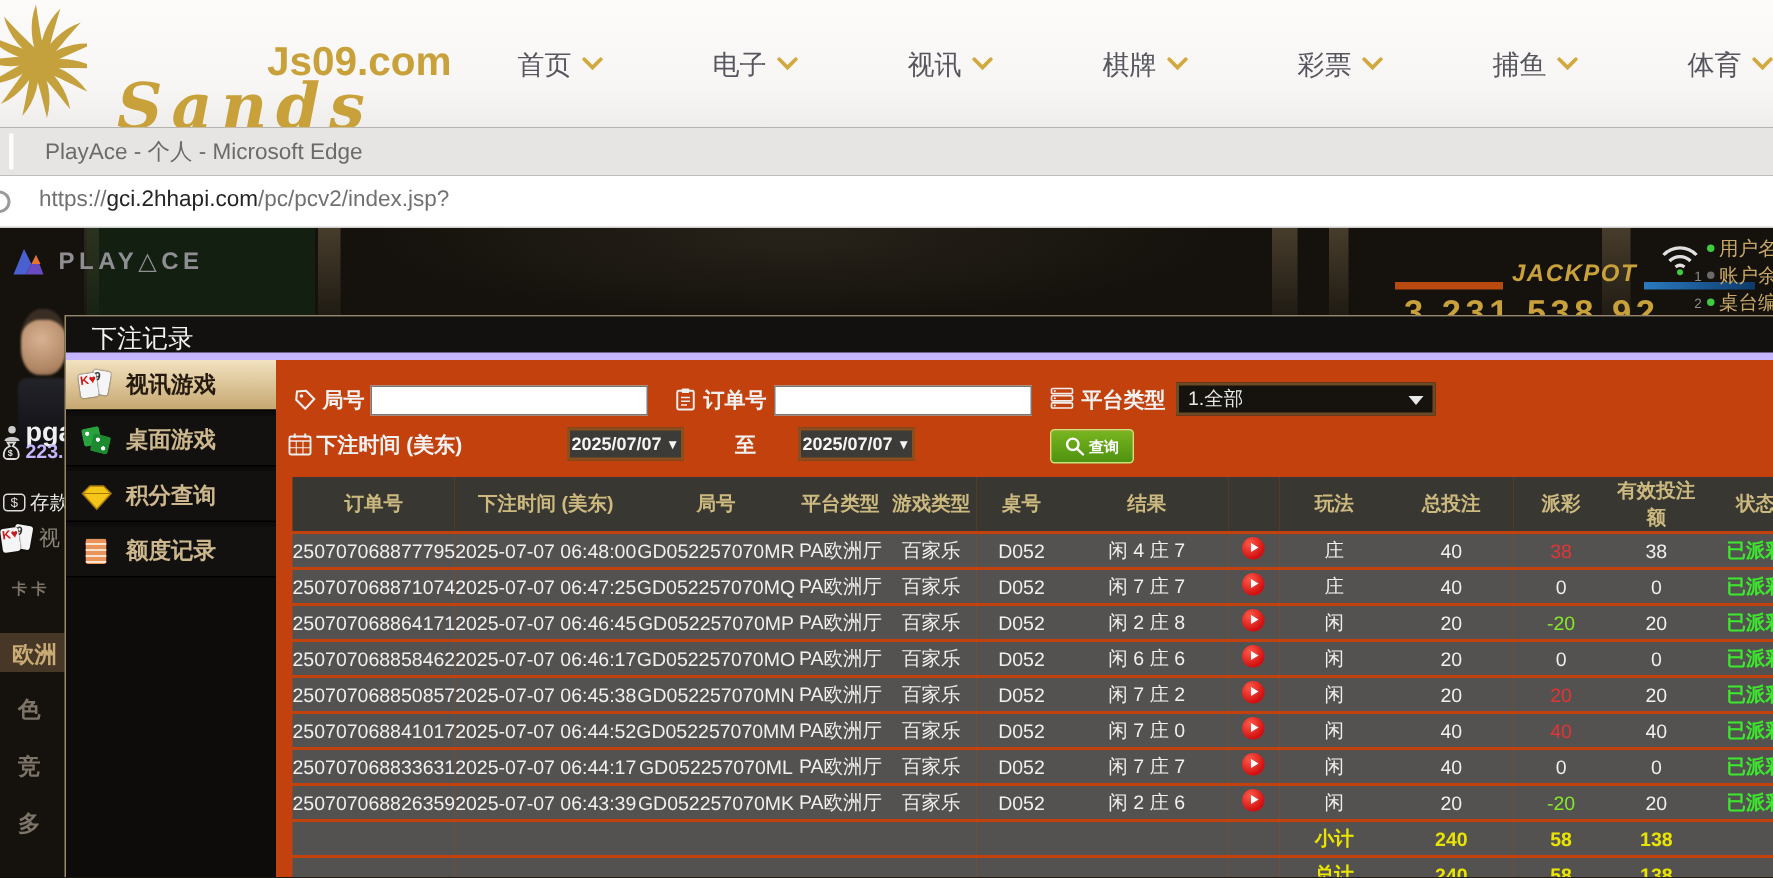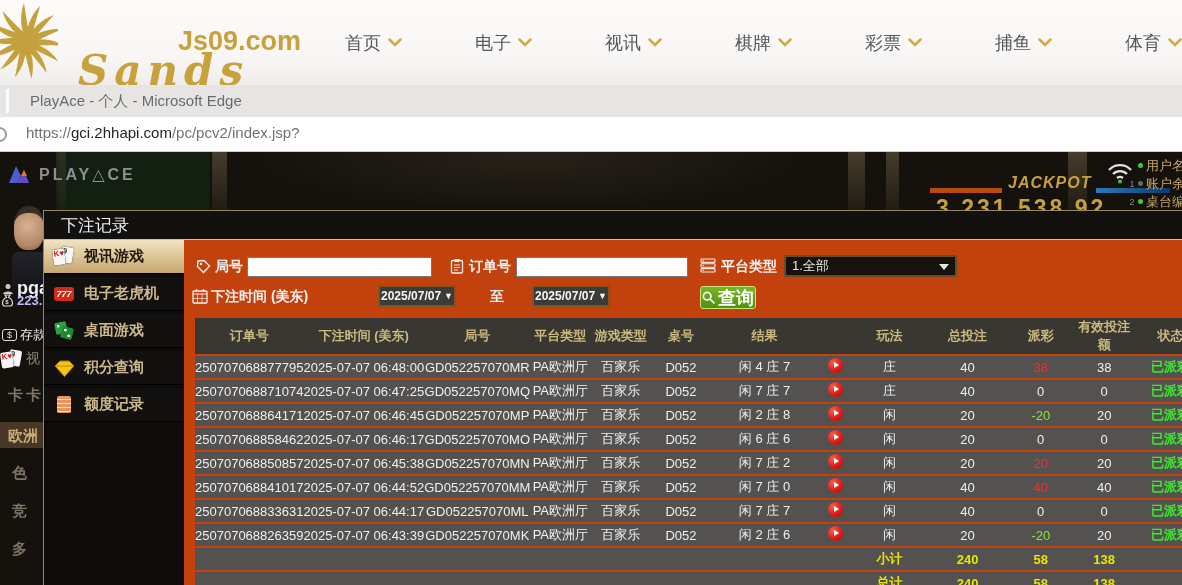--- a/index.html
+++ b/index.html
@@ -67,35 +67,35 @@
   .dealer-face { width:30px; height:44px; margin-left:2px; border-radius:45% 45% 40% 40%;
     background:radial-gradient(circle at 45% 35%,#d8b293,#b08664 70%,#7a5a42); border-top:7px solid #3a2e24; }
   .dealer-body { width:34px; height:46px; margin-top:2px; background:linear-gradient(180deg,#23232a,#101014); border-radius:6px 6px 0 0; }
 
   .left-strip { position:absolute; left:0; top:118px; width:44px; height:315px; overflow:hidden; }
   .ls-row { position:absolute; left:0; display:flex; align-items:center; gap:3px; white-space:nowrap; }
   .ls-user { top:8px; left:2px; color:#f0f0f0; font-weight:bold; font-size:18px; }
   .ls-balance { top:23px; left:1px; color:#c4b5fd; font-weight:bold; font-size:13px; }
   .ls-deposit { top:56px; left:2px; color:#e8e8e8; font-size:13px; }
   .ls-cards { top:80px; left:1px; color:#8a8578; font-size:14px; }
-  .ls-kaka { top:116px; left:8px; color:#7d7468; font-size:15px; font-weight:bold; letter-spacing:3px; }
+  .ls-kaka { top:116px; left:8px; color:#7d7468; font-size:10px; font-weight:bold; letter-spacing:3px; }
   .ls-europe-bg { position:absolute; left:0; top:152px; width:44px; height:26px; background:#473726; }
   .ls-europe { top:157px; left:8px; color:#c9ab76; font-size:15px; font-weight:bold; }
   .ls-se { top:194px; left:12px; color:#7d7468; font-size:15px; font-weight:bold; }
   .ls-jing { top:232px; left:12px; color:#7d7468; font-size:15px; font-weight:bold; }
   .ls-duo { top:270px; left:12px; color:#7d7468; font-size:15px; font-weight:bold; }
   .icon-person { width:12px; height:12px; }
   .icon-bag { width:13px; height:13px; }
   .icon-coin { width:15px; height:12px; border:1px solid #ddd; border-radius:3px; color:#ddd; font-size:9px;
     text-align:center; line-height:10px; }
 
   
   .modal { position:absolute; left:43px; top:58px; width:1141px; height:376px; border:1px solid #97876a;
     background:#1c1916; z-index:10; overflow:hidden; }
-  .modal-title { height:29px; line-height:29px; background:#121110; border-bottom:1px solid #c4b5fd;
+  .modal-title { height:29px; line-height:29px; background:#121110; border-bottom:5px solid #c4b5fd;
     color:#f2f2f2; font-size:17px; padding-left:17px; }
   .modal-body { display:flex; height:345px; }
 
   .m-sidebar { width:140px; background:#0d0c0a; flex:none; }
   .m-item { position:relative; height:34px; margin-bottom:3px; background:#131109; background:#131110;
     display:flex; align-items:center; gap:8px; padding-left:9px; cursor:pointer;
     border-bottom:1px solid #000; color:#cdb88e; font-size:15px; font-weight:bold; }
   .m-item.active { background:linear-gradient(180deg,#f2e2c0,#c6a770); color:#241a0e; }
   .m-item.active::after { content:""; position:absolute; right:-12px; top:50%; transform:translateY(-50%);
     border-top:17px solid transparent; border-bottom:17px solid transparent; border-left:12px solid #c8a972; }
@@ -121,21 +121,21 @@
   .f-input { position:absolute; height:20px; background:#fff; border:1px solid #777; font-size:13px; padding:0 4px; }
   .f-select { position:absolute; height:22px; background:#16130f; border:2px solid #6b4a26; color:#e8e8e8;
     font-size:13px; line-height:18px; padding:0 6px; cursor:pointer; }
   .f-select .arr { position:absolute; right:6px; top:7px; width:0; height:0;
     border-left:5px solid transparent; border-right:5px solid transparent; border-top:6px solid #e8e8e8; }
   .f-date { position:absolute; width:78px; height:22px; background:#3d3b38; border:2px solid #8a4f1d;
     color:#f5f5f5; font-size:12px; font-weight:bold; text-align:center; line-height:18px; cursor:pointer; }
   .f-date .arr { display:inline-block; margin-left:3px; font-size:9px; vertical-align:1px; }
   .btn-search { position:absolute; left:516px; top:46px; width:56px; height:23px;
     background:linear-gradient(180deg,#79b520,#4f9210); border:1px solid #c6e47c; border-radius:3px;
-    color:#fff; font-size:18px; font-weight:bold; display:flex; align-items:center; justify-content:center;
+    color:#fff; font-size:10px; font-weight:bold; display:flex; align-items:center; justify-content:center;
     gap:3px; cursor:pointer; }
 
   .records { position:absolute; left:11px; top:76px; width:1010px; border-collapse:separate; border-spacing:0 2px; }
   .records th { height:22px; background:#393731; color:#cbb97f; font-size:13px; font-weight:bold; }
   .records td { height:22px; background:#545250; color:#efefef; font-size:13px; text-align:center; white-space:nowrap; }
   .records td.c-order, .records td.c-time { text-align:center; }
   td.c-status { color:#3ce82e; font-weight:bold; }
   td.pay-pos { color:#e23535; }
   td.pay-neg { color:#86e82a; }
   td.sum-label, td.sum-num { color:#e9e400; font-weight:bold; }
@@ -327,26 +327,20 @@
     <div class="modal">
       <div class="modal-title">下注记录</div>
       <div class="modal-body">
         <div class="m-sidebar">
           <div class="m-item active">
             <span class="si">
                 <span class="card back">9</span>
                 <span class="card front">K♥</span>
               </span>
             <span>视讯游戏</span>
-          </div>
-          <div class="m-item">
-            <span class="si">
-                <span class="slot777">777</span>
-              </span>
-            <span>电子老虎机</span>
           </div>
           <div class="m-item">
             <span class="si">
                 <span class="dom d1"></span>
                 <span class="dom d2"></span>
               </span>
             <span>桌面游戏</span>
           </div>
           <div class="m-item">
             <span class="si">

